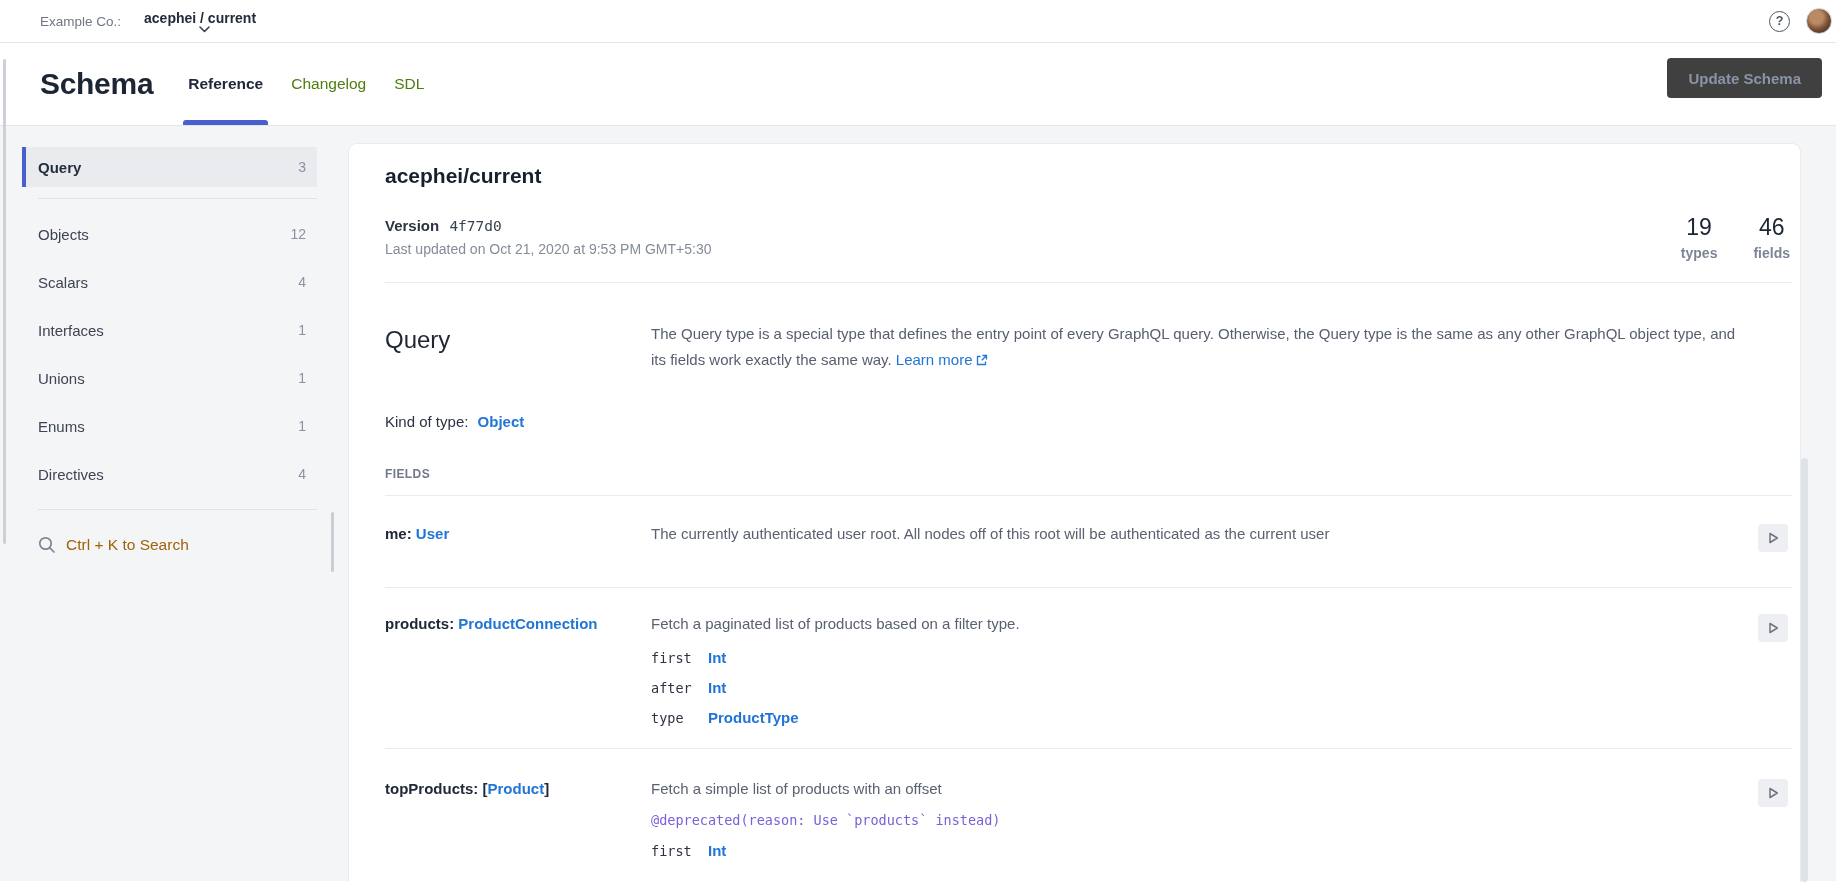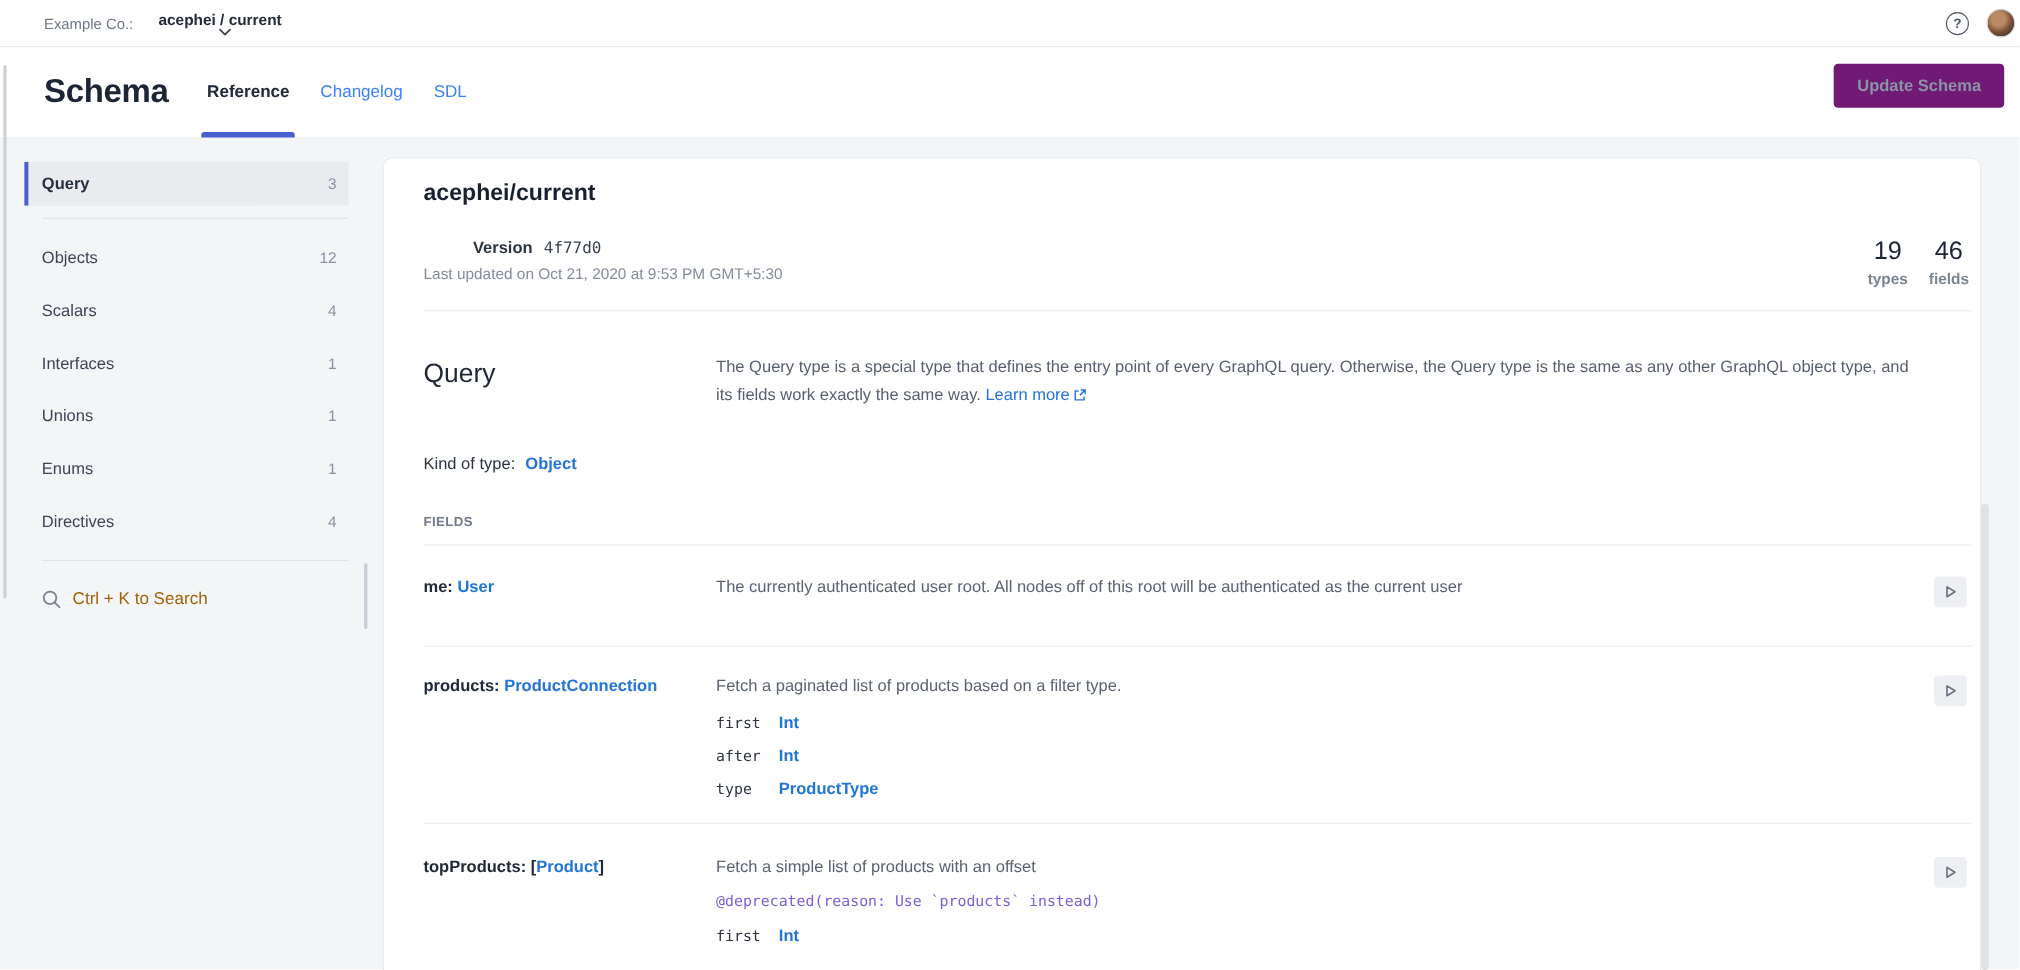--- a/index.html
+++ b/index.html
@@ -29,24 +29,24 @@
   .help-icon{width:21px;height:21px;border-radius:50%;border:1.5px solid #4d5565;color:#4d5565;
     display:flex;align-items:center;justify-content:center;font-size:12.5px;font-weight:700;cursor:pointer;}
   .avatar{width:26px;height:26px;border-radius:50%;margin-left:16px;margin-right:-10px;flex-shrink:0;
     background:radial-gradient(circle at 40% 35%,#b98a63 0 30%,#7c5238 55%,#27201c 100%);
     border:1px solid #cfd3d8;}
   
   .header{height:83px;display:flex;align-items:center;padding-left:40px;border-bottom:1px solid var(--border);background:#fff;position:relative;}
   .page-title{font-size:30px;font-weight:700;color:#1c2534;letter-spacing:-.3px;}
   .tabs{display:flex;margin-left:33px;height:100%;}
   .tab{position:relative;display:flex;align-items:center;height:100%;padding:0 2px;margin-right:24px;
-    font-size:15.5px;color:#3b82f6;cursor:pointer;}
+    font-size:15.5px;color:#4d7c0f;cursor:pointer;}
   .tab.active{color:#20283a;font-weight:700;}
   .tab.active::after{content:"";position:absolute;left:-3px;right:-3px;bottom:0;height:5px;background:var(--indigo);border-radius:3px 3px 0 0;}
-  .update-btn{position:absolute;right:14px;top:15px;height:40px;padding:0 21px;background:#701a75;border:none;border-radius:4px;
+  .update-btn{position:absolute;right:14px;top:15px;height:40px;padding:0 21px;background:#404040;border:none;border-radius:4px;
     font-family:"Liberation Sans",sans-serif;font-size:15px;font-weight:700;color:#8a94a6;cursor:default;}
   
   .page-body{display:flex;background:var(--bg);height:755px;position:relative;}
   
   .left-scrollbar{position:absolute;left:3px;top:-67px;width:3px;height:485px;background:#cdd1d7;border-radius:2px;z-index:5;}
   
   .sidebar{width:317px;flex-shrink:0;padding:21px 0 0 22px;position:relative;}
   .nav-item{height:48px;display:flex;align-items:center;justify-content:space-between;padding:0 11px 0 16px;
     font-size:15px;color:#3d4453;cursor:pointer;}
   .nav-item .count{font-size:14px;color:#8a91a0;}
@@ -56,25 +56,25 @@
   .search-row{display:flex;align-items:flex-start;margin:20px 0 0 10px;padding:6px;color:#a16207;font-size:15.5px;cursor:pointer;}
   .search-row svg{margin-right:10px;flex-shrink:0;}
   .sidebar-scrollbar{position:absolute;right:-17px;top:386px;width:3px;height:60px;background:#c9cdd4;border-radius:2px;}
   
   .main{flex:1;position:relative;}
   .card{position:absolute;left:32px;right:36px;top:18px;bottom:-10px;background:#fff;border-radius:8px 8px 0 0;
     box-shadow:0 0 0 1px #e9ebee;overflow:hidden;}
   .card-inner{padding:0 8px 0 36px;}
   .card-header{display:flex;padding-top:20px;}
   .graph-title{font-size:21px;font-weight:700;color:#17202f;margin:0 0 29px 0;}
-  .version-line{font-size:15px;color:#2c3442;margin-bottom:7px;margin-left:45px;}
+  .version-line{font-size:15px;color:#2c3442;margin-bottom:7px;}
   .version-line .vlabel{font-weight:700;}
   .version-line .vvalue{font-family:"DejaVu Sans Mono",monospace;font-size:14.5px;color:#3a4150;margin-left:6px;}
   .updated-line{font-size:14px;color:#848b99;}
-  .stats{margin-left:auto;display:flex;gap:19px;padding:52px 2px 0 0;}
+  .stats{margin-left:auto;display:flex;gap:36px;padding:52px 2px 0 0;}
   .stat{text-align:center;}
   .stat .num{font-size:23px;color:#1d2534;line-height:1;}
   .stat .lab{font-size:14px;color:#7c8494;margin-top:6px;font-weight:bold;}
   .big-divider{border:none;border-top:1px solid var(--divider);margin:21px 0 0 0;}
   
   .type-intro{display:grid;grid-template-columns:266px 1fr;padding-top:38px;}
   .type-name{font-size:24px;font-weight:400;color:#1e2635;line-height:1.2;padding-top:5px;}
   .type-desc{font-size:15px;line-height:26px;color:var(--desc);margin-right:48px;}
   a.link{color:var(--blue);text-decoration:none;cursor:pointer;}
   .ext-icon{display:inline-block;vertical-align:-1px;margin-left:3px;}

